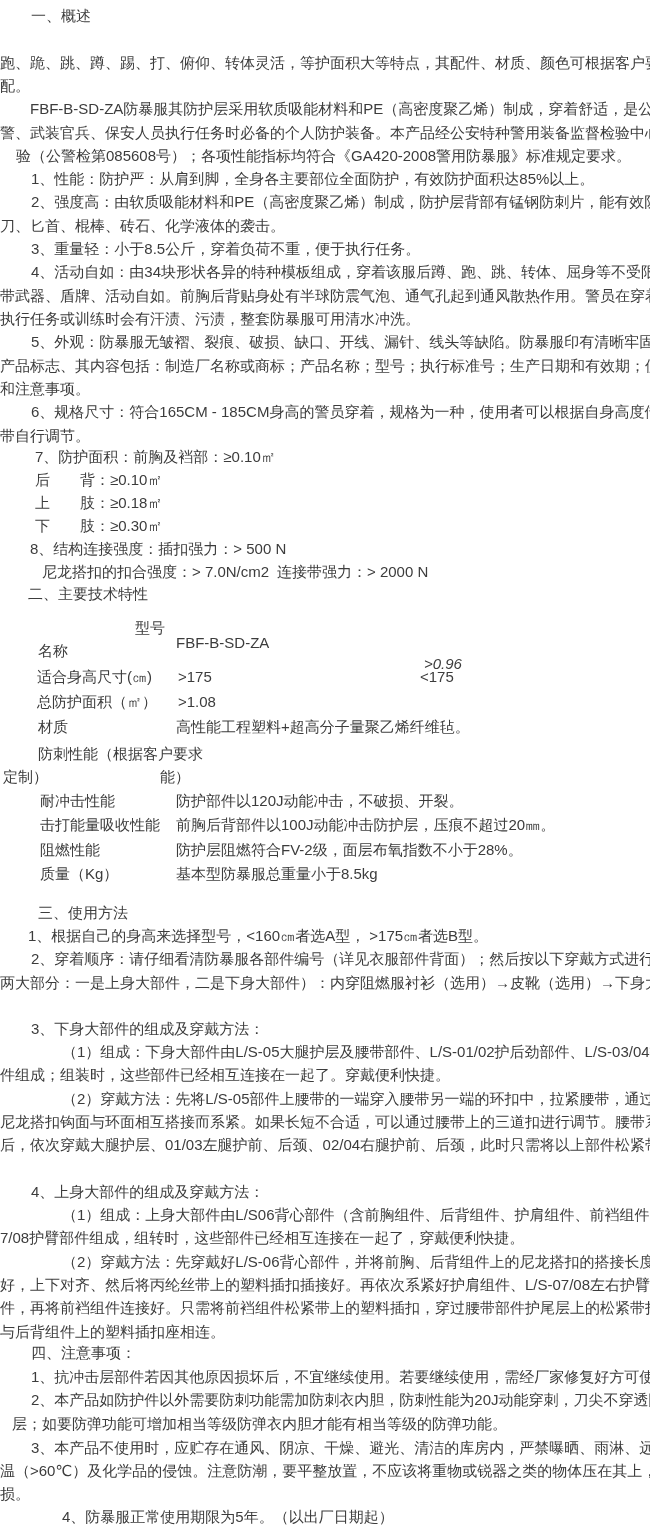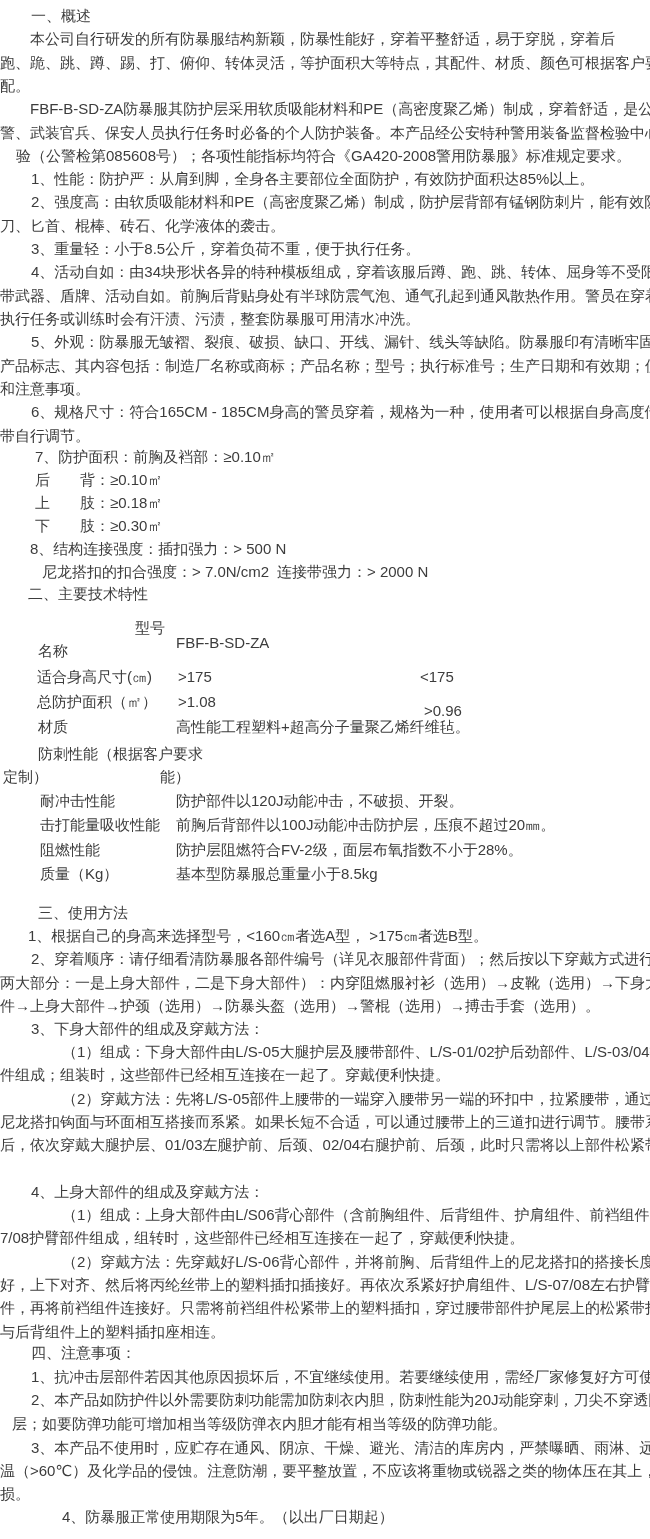--- a/index.html
+++ b/index.html
@@ -24,21 +24,20 @@
     line-height: 17px;
     color: #3c3c3c;
     letter-spacing: 0px;
   }
 </style>
 </head>
 <body>
 
 <div id="doc" style="color: rgb(60, 60, 60);">
     <div class="tl" style="left: 31px; top: 7px;">一、概述</div>
-    <div class="tl" style="left: 30px; top: 30px;">本公司自行研发的所有防暴服结构新颖，防暴性能好，穿着平整舒适，易于穿脱，穿着后</div>
     <div class="tl" style="left: 0px; top: 54px;">跑、跪、跳、蹲、踢、打、俯仰、转体灵活，等护面积大等特点，其配件、材质、颜色可根据客户要求选</div>
     <div class="tl" style="left: 0px; top: 77px;">配。</div>
     <div class="tl" style="left: 30px; top: 100px;">FBF-B-SD-ZA防暴服其防护层采用软质吸能材料和PE（高密度聚乙烯）制成，穿着舒适，是公安干</div>
     <div class="tl" style="left: 0px; top: 124px;">警、武装官兵、保安人员执行任务时必备的个人防护装备。本产品经公安特种警用装备监督检验中心检</div>
     <div class="tl" style="left: 16px; top: 147px;">验（公警检第085608号）；各项性能指标均符合《GA420-2008警用防暴服》标准规定要求。</div>
     <div class="tl" style="left: 31px; top: 170px;">1、性能：防护严：从肩到脚，全身各主要部位全面防护，有效防护面积达85%以上。</div>
     <div class="tl" style="left: 31px; top: 193px;">2、强度高：由软质吸能材料和PE（高密度聚乙烯）制成，防护层背部有锰钢防刺片，能有效防御刺</div>
     <div class="tl" style="left: 0px; top: 217px;">刀、匕首、棍棒、砖石、化学液体的袭击。</div>
     <div class="tl" style="left: 31px; top: 240px;">3、重量轻：小于8.5公斤，穿着负荷不重，便于执行任务。</div>
     <div class="tl" style="left: 31px; top: 263px;">4、活动自如：由34块形状各异的特种模板组成，穿着该服后蹲、跑、跳、转体、屈身等不受限制，可携</div>
@@ -58,39 +57,38 @@
     <div class="tl" style="left: 277px; top: 563px;">连接带强力：&gt; 2000 N</div>
     <div class="tl" style="left: 28px; top: 585px;">二、主要技术特性</div>
     <div class="tl" style="left: 135px; top: 619px;">型号</div>
     <div class="tl" style="left: 176px; top: 634px;">FBF-B-SD-ZA</div>
     <div class="tl" style="left: 38px; top: 642px;">名称</div>
     <div class="tl" style="left: 37px; top: 668px;">适合身高尺寸(㎝)</div>
     <div class="tl" style="left: 178px; top: 668px;">&gt;175</div>
     <div class="tl" style="left: 420px; top: 668px;">&lt;175</div>
     <div class="tl" style="left: 37px; top: 693px;">总防护面积（㎡）</div>
     <div class="tl" style="left: 178px; top: 693px;">&gt;1.08</div>
-    <div class="tl" style="left: 424px; top: 702px;">&gt;0.96</div>
+    <div class="tl" style="left: 424px; top: 655px; font-style: italic;">&gt;0.96</div>
     <div class="tl" style="left: 38px; top: 718px;">材质</div>
     <div class="tl" style="left: 176px; top: 718px;">高性能工程塑料+超高分子量聚乙烯纤维毡。</div>
     <div class="tl" style="left: 38px; top: 745px;">防刺性能（根据客户要求</div>
     <div class="tl" style="left: 3px; top: 768px;">定制）</div>
     <div class="tl" style="left: 160px; top: 768px;">能）</div>
     <div class="tl" style="left: 40px; top: 792px;">耐冲击性能</div>
     <div class="tl" style="left: 176px; top: 792px;">防护部件以120J动能冲击，不破损、开裂。</div>
     <div class="tl" style="left: 40px; top: 816px;">击打能量吸收性能</div>
     <div class="tl" style="left: 176px; top: 816px;">前胸后背部件以100J动能冲击防护层，压痕不超过20㎜。</div>
     <div class="tl" style="left: 40px; top: 841px;">阻燃性能</div>
     <div class="tl" style="left: 176px; top: 841px;">防护层阻燃符合FV-2级，面层布氧指数不小于28%。</div>
     <div class="tl" style="left: 40px; top: 865px;">质量（Kg）</div>
     <div class="tl" style="left: 176px; top: 865px;">基本型防暴服总重量小于8.5kg</div>
     <div class="tl" style="left: 38px; top: 904px;">三、使用方法</div>
     <div class="tl" style="left: 28px; top: 927px;">1、根据自己的身高来选择型号，&lt;160㎝者选A型， &gt;175㎝者选B型。</div>
     <div class="tl" style="left: 31px; top: 950px;">2、穿着顺序：请仔细看清防暴服各部件编号（详见衣服部件背面）；然后按以下穿戴方式进行（总体分</div>
     <div class="tl" style="left: 0px; top: 974px;">两大部分：一是上身大部件，二是下身大部件）：内穿阻燃服衬衫（选用）→皮靴（选用）→下身大部</div>
-    <div class="tl" style="left: 0px; top: 997px;">件→上身大部件→护颈（选用）→防暴头盔（选用）→警棍（选用）→搏击手套（选用）。</div>
     <div class="tl" style="left: 31px; top: 1020px;">3、下身大部件的组成及穿戴方法：</div>
     <div class="tl" style="left: 62px; top: 1043px;">（1）组成：下身大部件由L/S-05大腿护层及腰带部件、L/S-01/02护后劲部件、L/S-03/04护前颈部</div>
     <div class="tl" style="left: 0px; top: 1066px;">件组成；组装时，这些部件已经相互连接在一起了。穿戴便利快捷。</div>
     <div class="tl" style="left: 62px; top: 1090px;">（2）穿戴方法：先将L/S-05部件上腰带的一端穿入腰带另一端的环扣中，拉紧腰带，通过腰带上的</div>
     <div class="tl" style="left: 0px; top: 1113px;">尼龙搭扣钩面与环面相互搭接而系紧。如果长短不合适，可以通过腰带上的三道扣进行调节。腰带系紧</div>
     <div class="tl" style="left: 0px; top: 1136px;">后，依次穿戴大腿护层、01/03左腿护前、后颈、02/04右腿护前、后颈，此时只需将以上部件松紧带上的铁</div>
     <div class="tl" style="left: 31px; top: 1183px;">4、上身大部件的组成及穿戴方法：</div>
     <div class="tl" style="left: 62px; top: 1206px;">（1）组成：上身大部件由L/S06背心部件（含前胸组件、后背组件、护肩组件、前裆组件），L/S-0</div>
     <div class="tl" style="left: 0px; top: 1229px;">7/08护臂部件组成，组转时，这些部件已经相互连接在一起了，穿戴便利快捷。</div>
     <div class="tl" style="left: 62px; top: 1253px;">（2）穿戴方法：先穿戴好L/S-06背心部件，并将前胸、后背组件上的尼龙搭扣的搭接长度调节</div>

